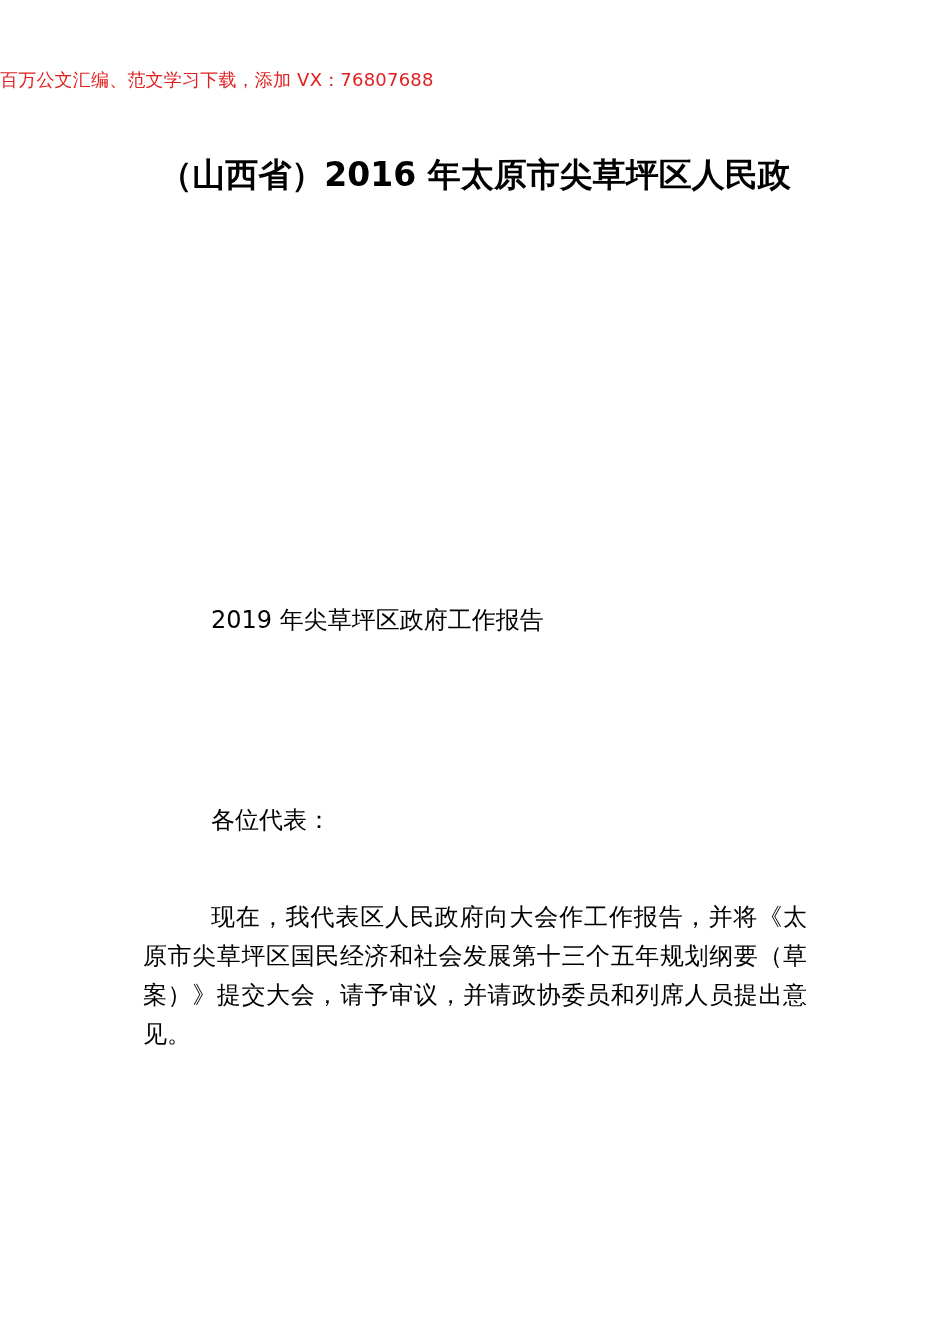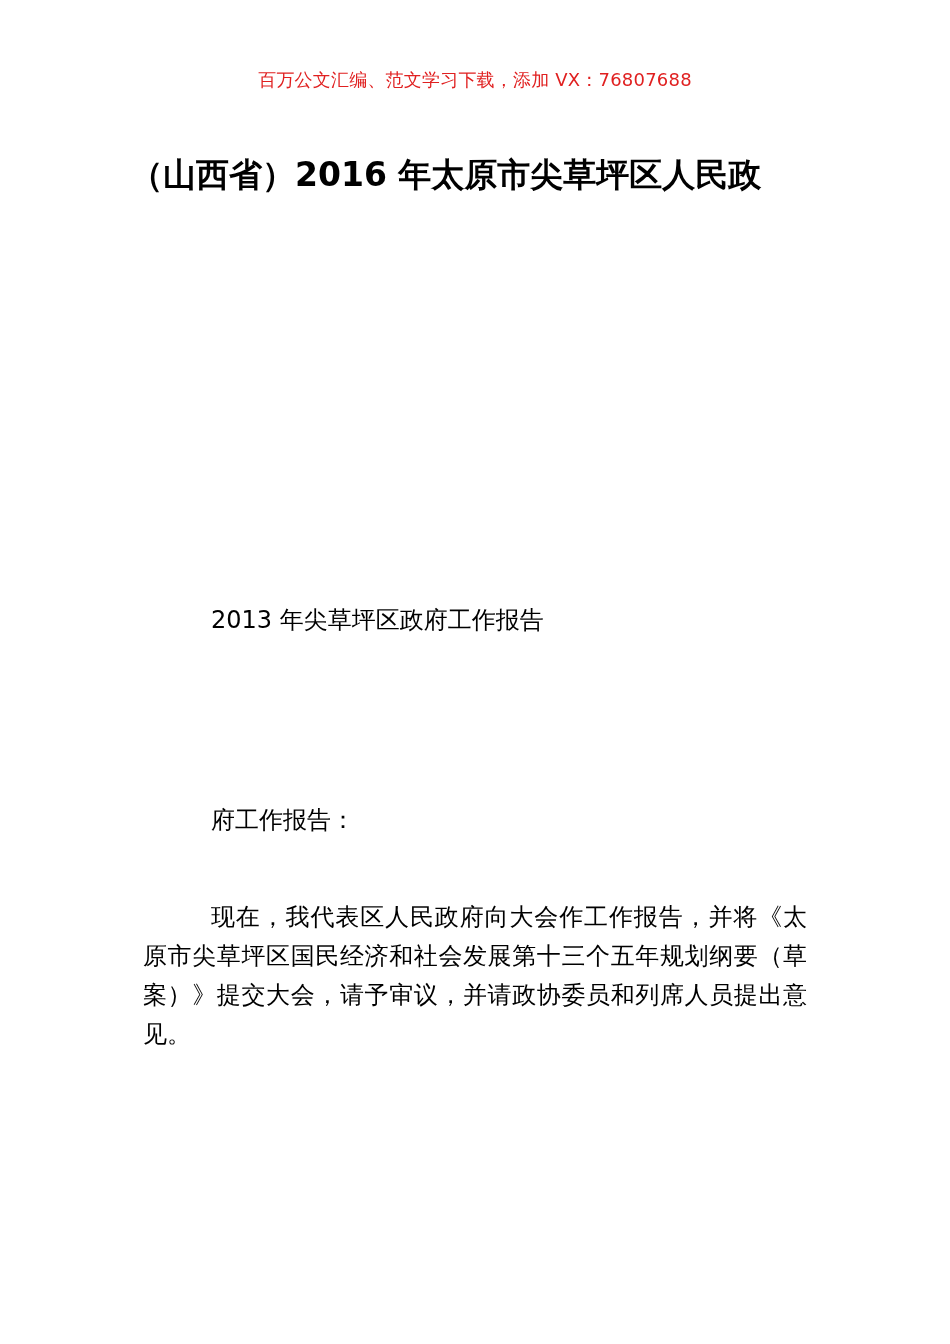--- a/index.html
+++ b/index.html
@@ -7,29 +7,28 @@
     width: 950px; height: 1344px;
     background: #ffffff;
     position: relative;
     overflow: hidden;
     font-family: "DejaVu Sans", "Liberation Sans", sans-serif;
     color: #000000;
   }
   .watermark {
     position: absolute;
     top: 68px; left: 0; width: 950px;
-    text-align: center;
     color: #e02020;
     font-size: 18px;
     letter-spacing: 0.2px;
   }
   .title {
     position: absolute;
     top: 146px; left: 130px; width: 690px;
-    text-align: left;
+    text-align: center;
     font-weight: bold;
     font-size: 33px;
     line-height: 58px;
     font-family: "DejaVu Sans", "Liberation Sans", sans-serif;
   }
   .subtitle {
     position: absolute;
     top: 604px; left: 211px;
     font-size: 24px;
   }
@@ -50,18 +49,18 @@
 </head>
 <body>
 
 <div>
   <div class="watermark">百万公文汇编、范文学习下载，添加 VX：76807688</div>
 
   <div class="title">
     <div>（山西省）2016 年太原市尖草坪区人民政</div>
   </div>
 
-  <div class="subtitle">2013 年尖草坪区政府工作报告</div>
+  <div class="subtitle">2019 年尖草坪区政府工作报告</div>
 
-  <div class="salutation">府工作报告：</div>
+  <div class="salutation">各位代表：</div>
 
   <p class="para" style="margin:0;">现在，我代表区人民政府向大会作工作报告，并将《太原市尖草坪区国民经济和社会发展第十三个五年规划纲要（草案）》提交大会，请予审议，并请政协委员和列席人员提出意见。</p>
 </div>
 
 </body></html>

